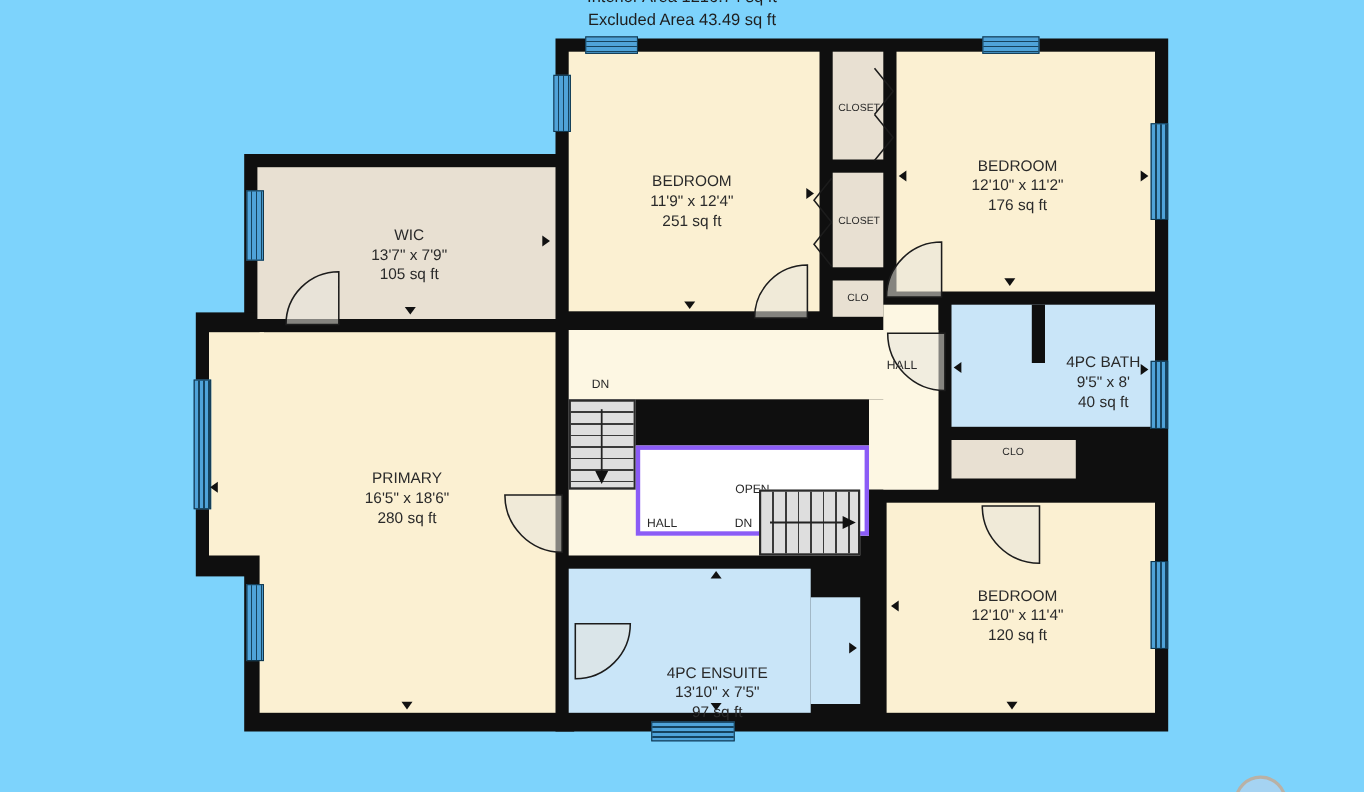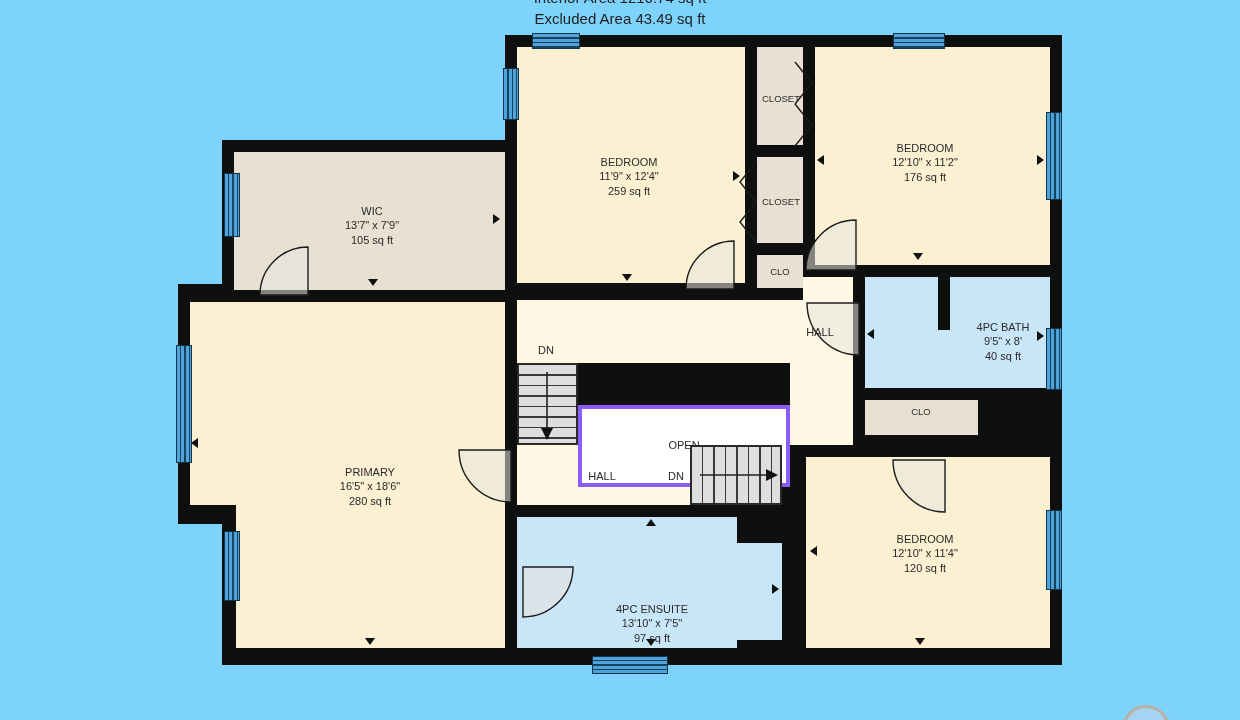--- a/index.html
+++ b/index.html
@@ -7,21 +7,21 @@
          font-family:"Liberation Sans",sans-serif;color:#222;}
   
   .wall-block{position:absolute;background:#0f0f0f;}
   
   .room{position:absolute;}
   .cream{background:#FBF0D2;}
   .hallc{background:#FDF7E3;}
   .beige{background:#E8E0D2;}
   .bathb{background:#C9E5F8;}
   
-  .room-label{position:absolute;text-align:center;font-size:11px;line-height:1.3;color:#2a2a2a;transform:translateX(-50%);white-space:nowrap;}
+  .room-label{position:absolute;text-align:center;font-size:14px;line-height:1.3;color:#2a2a2a;transform:translateX(-50%);white-space:nowrap;}
   .small-label{position:absolute;text-align:center;font-size:9.5px;color:#2a2a2a;transform:translateX(-50%);white-space:nowrap;}
   .hall-label{position:absolute;text-align:center;font-size:11px;color:#2a2a2a;transform:translateX(-50%);white-space:nowrap;}
   
   .hdr{position:absolute;width:100%;text-align:center;font-size:15px;color:#1e1e1e;}
   
   .win{position:absolute;background:#4FA3D9;border:1.5px solid #10364d;box-sizing:border-box;}
   .win-h{background-image:repeating-linear-gradient(to bottom,rgba(12,50,72,0) 0 3px,rgba(12,50,72,.85) 3px 4.5px);}
   .win-v{background-image:repeating-linear-gradient(to right,rgba(12,50,72,0) 0 3px,rgba(12,50,72,.85) 3px 4.5px);}
   
   .stair{position:absolute;background:#DEDEDE;border:2px solid #2a2a2a;box-sizing:border-box;}
@@ -130,28 +130,28 @@
   </svg>
 
   <div class="room-label" style="left:372px;top:204px;">
     <div>WIC</div>
     <div>13'7" x 7'9"</div>
     <div>105 sq ft</div>
   </div>
   <div class="room-label" style="left:629px;top:155px;">
     <div>BEDROOM</div>
     <div>11'9" x 12'4"</div>
-    <div>259 sq ft</div>
+    <div>251 sq ft</div>
   </div>
   <div class="room-label" style="left:925px;top:141px;">
     <div>BEDROOM</div>
     <div>12'10" x 11'2"</div>
     <div>176 sq ft</div>
   </div>
-  <div class="room-label" style="left:370px;top:425px;margin-top:40px;">
+  <div class="room-label" style="left:370px;top:425px;">
     <div>PRIMARY</div>
     <div>16'5" x 18'6"</div>
     <div>280 sq ft</div>
   </div>
   <div class="room-label" style="left:1003px;top:320px;">
     <div>4PC BATH</div>
     <div>9'5" x 8'</div>
     <div>40 sq ft</div>
   </div>
   <div class="room-label" style="left:652px;top:573px;margin-top:29px;">

